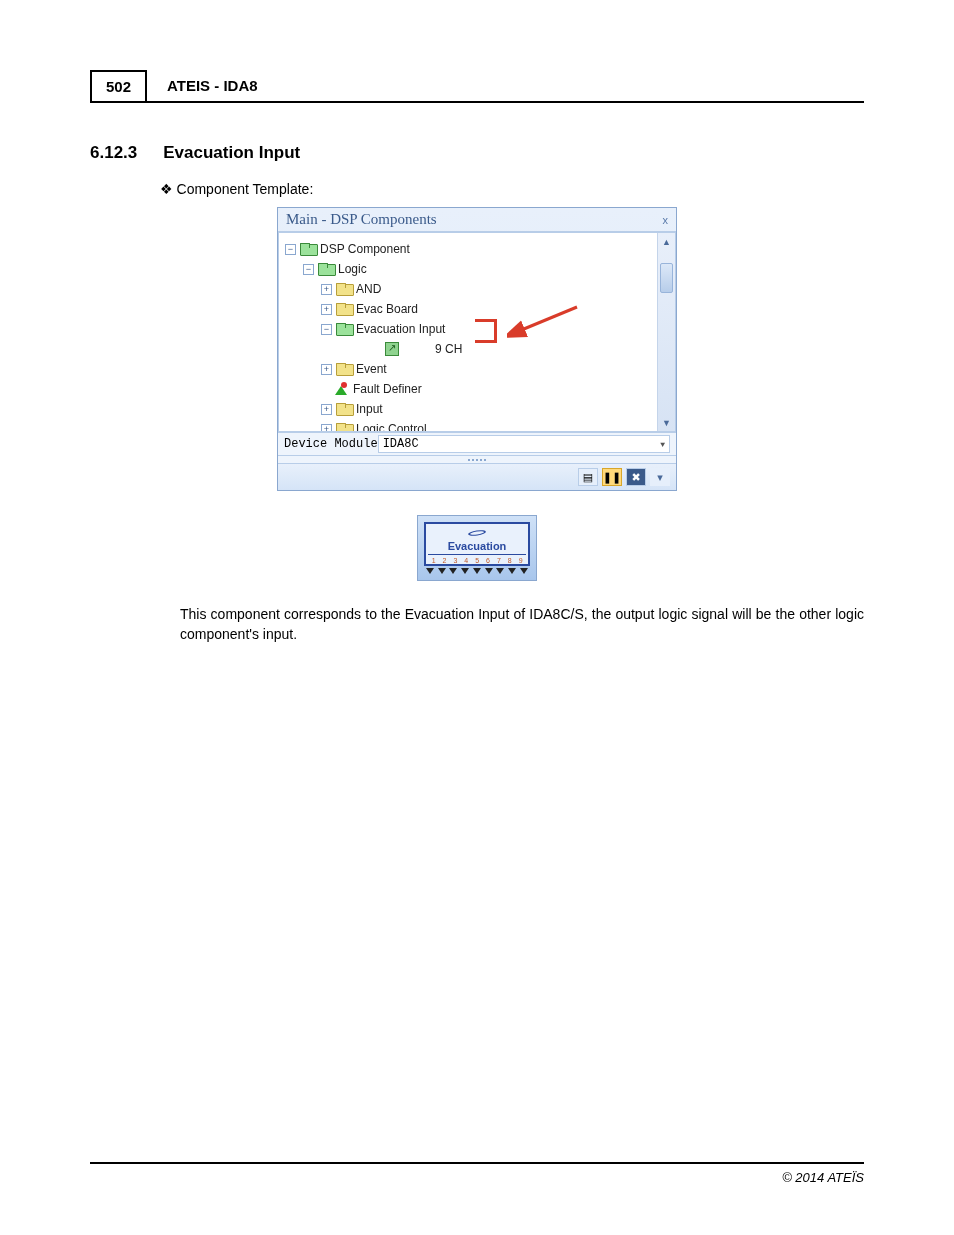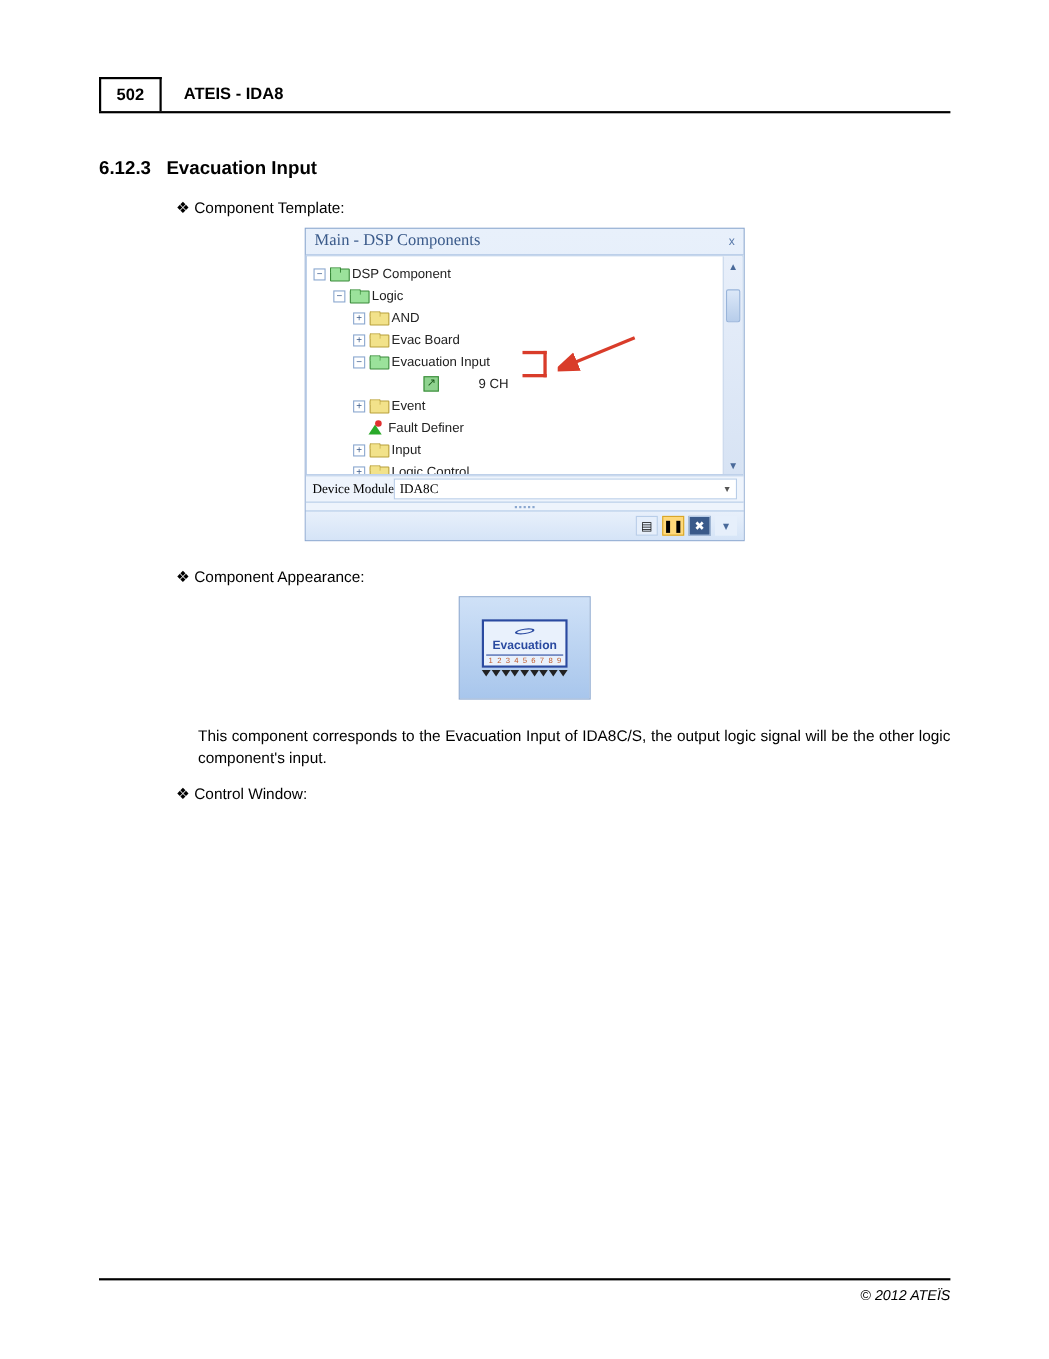--- a/index.html
+++ b/index.html
@@ -37,21 +37,21 @@
     font-size: 15px;
     padding: 6px 0 6px 20px;
     align-self: center;
   }
   
   .section-heading {
     font-weight: bold;
     font-size: 17px;
     margin-bottom: 18px;
     display: flex;
-    gap: 14px;
+    gap: 26px;
   }
   
   .bullet-line {
     margin-left: 70px;
     margin-bottom: 10px;
     font-size: 14px;
   }
   .bullet-sym { margin-right: 4px; }
   .body-text {
     margin-left: 90px;
@@ -205,21 +205,21 @@
     width: 22px; height: 24px;
     border: 3px solid #d93c2a;
     border-left: none;
     pointer-events: none;
   }
   .device-row {
     display: flex; align-items: center;
     padding: 2px 6px;
     border-top: 1px solid #b8cde8;
     background: #eef4fc;
-    font-family: Liberation Serif, serif; font-size: 12px;
+    font-family: Liberation Mono, monospace; font-size: 12px;
   }
   .device-select {
     flex: 1;
     display: flex; justify-content: space-between; align-items: center;
     background: #fff; border: 1px solid #b8cde8;
     padding: 1px 4px; margin-left: 0;
     cursor: pointer;
   }
   .drop-arrow { font-size: 8px; color: #555; }
   .grip-row {
@@ -245,21 +245,21 @@
   .sbtn.hl { background: #ffd97a; border-color: #d8a62a; }
   .sbtn.dk { background: #3a5a8a; color: #fff; }
   
   .comp-appear-wrap {
     margin: 10px auto 24px auto;
     width: 120px;
   }
   .comp-appear {
     background: linear-gradient(#cfe1f7, #a8c6ec);
     border: 1px solid #8aa7cf;
-    padding: 20px;
+    padding: 6px;
     text-align: center;
   }
   .comp-inner {
     background: #e9f1fc;
     border: 2px solid #2a4aa0;
     padding: 4px 2px 0 2px;
   }
   .comp-ellipse {
     width: 18px; height: 10px; border-radius: 50%;
     border: 2px solid #2a4aa0;
@@ -407,23 +407,20 @@
       </div>
       <div class="status-row">
         <div class="sbtn">▤</div>
         <div class="sbtn hl">❚❚</div>
         <div class="sbtn dk">✖</div>
         <div class="sbtn" style="background:#e6effb;border:none;color:#4a6a9a">▾</div>
       </div>
     </div>
   </div>
 
-  <div class="bullet-line">
-    <span class="bullet-sym">❖</span><span>Component Appearance:</span>
-  </div>
 
   <div class="comp-appear-wrap">
     <div class="comp-appear">
       <div class="comp-inner">
         <div class="comp-ellipse"></div>
         <div class="comp-label">Evacuation</div>
         <div class="comp-pins">
           <span>1</span>
           <span>2</span>
           <span>3</span>
@@ -444,18 +441,15 @@
         <span class="tri"></span>
         <span class="tri"></span>
         <span class="tri"></span>
         <span class="tri"></span>
       </div>
     </div>
   </div>
 
   <div class="body-text">This component corresponds to the Evacuation Input of IDA8C/S, the output logic signal will be the other logic component's input.</div>
 
-  <div class="bullet-line">
-    <span class="bullet-sym">❖</span><span>Control Window:</span>
-  </div>
-
-  <div class="footer">© 2012 ATEÏS</div>
+
+  <div class="footer">© 2014 ATEÏS</div>
 </div>
 
 </body></html>

